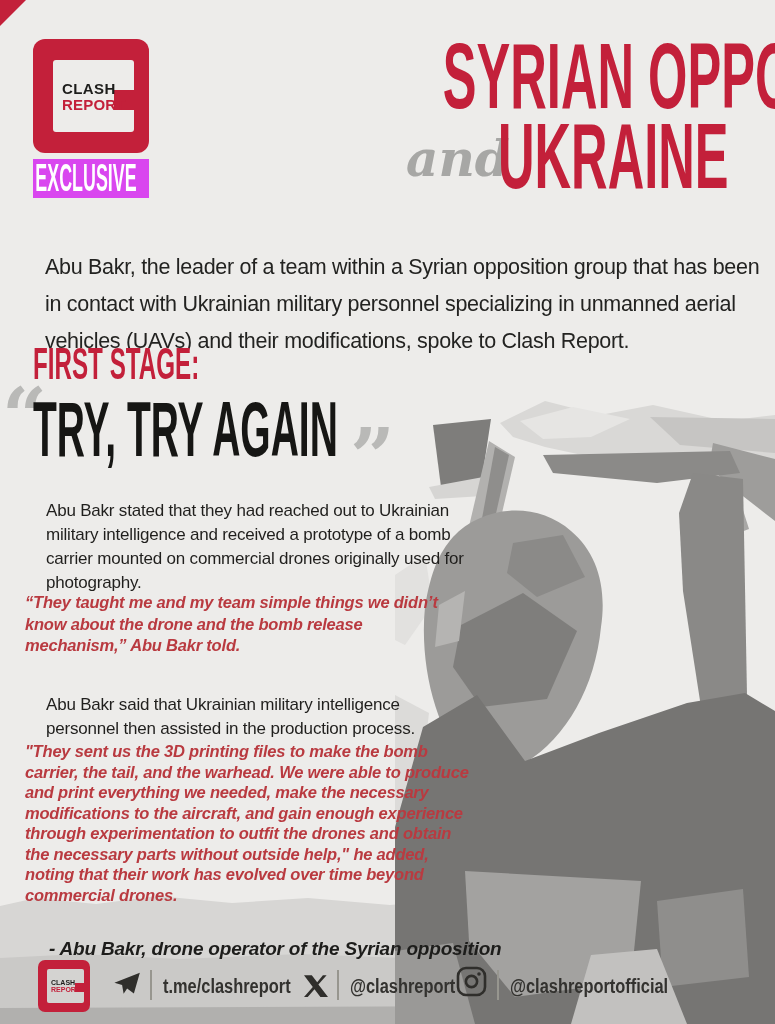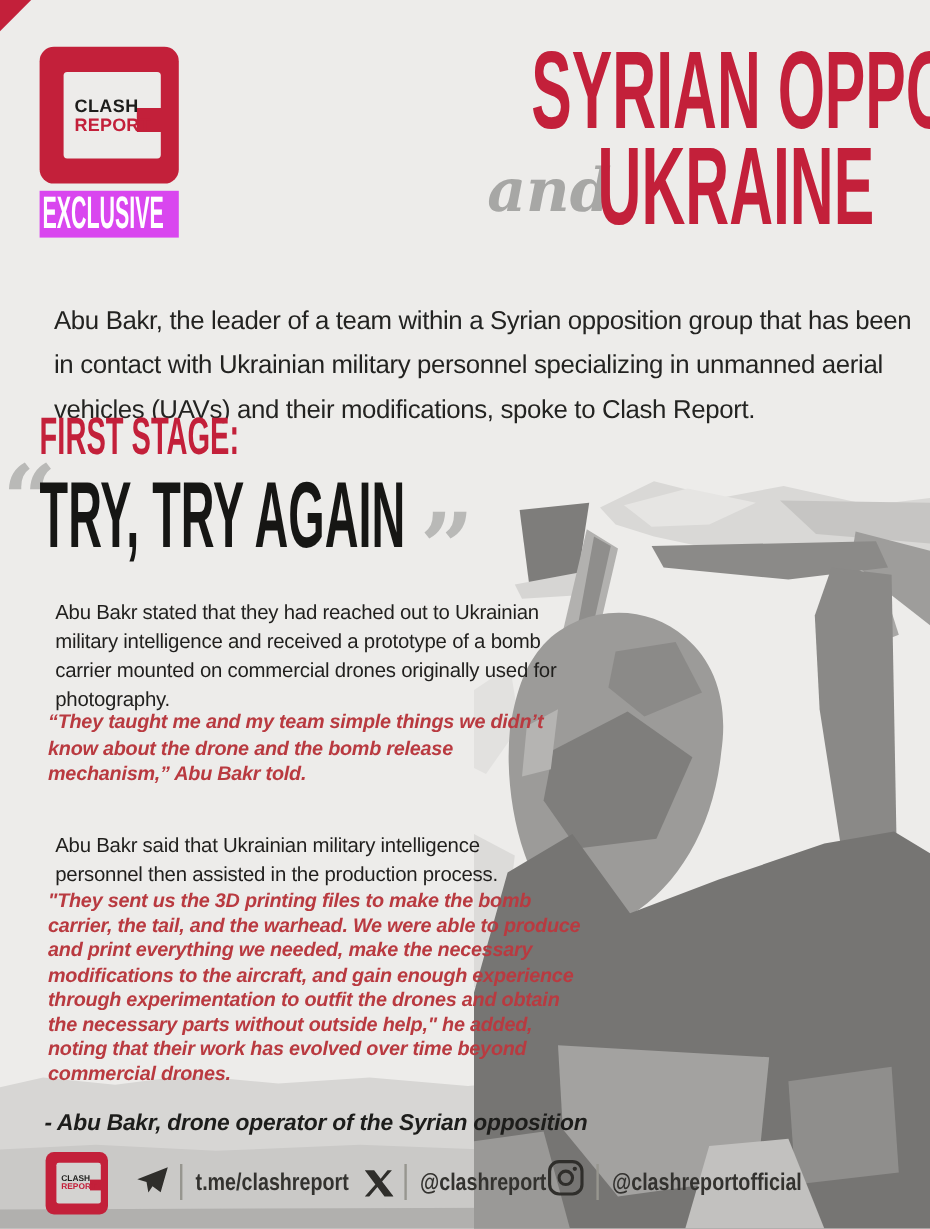--- a/index.html
+++ b/index.html
@@ -41,24 +41,24 @@
   .oq{position:absolute;left:2px;top:378px;font-family:"DejaVu Serif",serif;font-weight:bold;
       font-size:78px;line-height:78px;color:#b9b9b7;}
   .headline{position:absolute;left:33px;top:390px;margin:0;white-space:nowrap;text-align:center;}
   .headline span{display:inline-block;font-size:78px;line-height:78px;font-weight:bold;color:#161614;
                  transform:scaleX(.5);transform-origin:left;}
   .cq{position:absolute;left:350px;top:418px;font-family:"DejaVu Serif",serif;font-weight:bold;
       font-size:78px;line-height:78px;color:#b9b9b7;}
   
   .body{position:absolute;left:34px;width:430px;margin:12px;font-size:17px;line-height:24px;
         color:#201f1d;letter-spacing:-.2px;}
-  .quote{position:absolute;left:40px;width:436px;margin:0;font-size:16.5px;line-height:21px;
+  .quote{position:absolute;left:25px;width:436px;margin:0;font-size:16.5px;line-height:21px;
          color:#b93a40;font-weight:bold;font-style:italic;letter-spacing:-.2px;}
   .p1{top:487px;} .q1{top:592px;line-height:21.5px;} .p2{top:681px;} .q2{top:741px;width:452px;line-height:20.5px;}
-  .attribution{position:absolute;left:33px;top:922px;margin:4px;font-size:19px;font-weight:bold;
+  .attribution{position:absolute;left:33px;top:922px;margin:16px;font-size:19px;font-weight:bold;
                font-style:italic;color:#1d1d1b;letter-spacing:-.2px;}
   
   .f-logo{position:absolute;left:38px;top:960px;width:52px;height:52px;background:#c3203a;border-radius:7px;}
   .f-logo .in{position:absolute;left:9px;top:9px;right:6px;bottom:9px;background:#d4d3d1;border-radius:2px;}
   .f-logo .notch{position:absolute;right:-1px;top:42%;width:28%;height:27%;background:#c3203a;}
   .f-logo .txt{position:absolute;inset:0;display:flex;flex-direction:column;justify-content:center;padding-left:4px;}
   .f-logo .c1{font-weight:bold;font-size:7px;line-height:7px;color:#1d1d1b;}
   .f-logo .c2{font-weight:bold;font-size:7px;line-height:7px;color:#c3203a;}
   .f-sep{position:absolute;width:2px;height:30px;background:#97968f;top:970px;}
   .f-text{position:absolute;top:973px;white-space:nowrap;}

